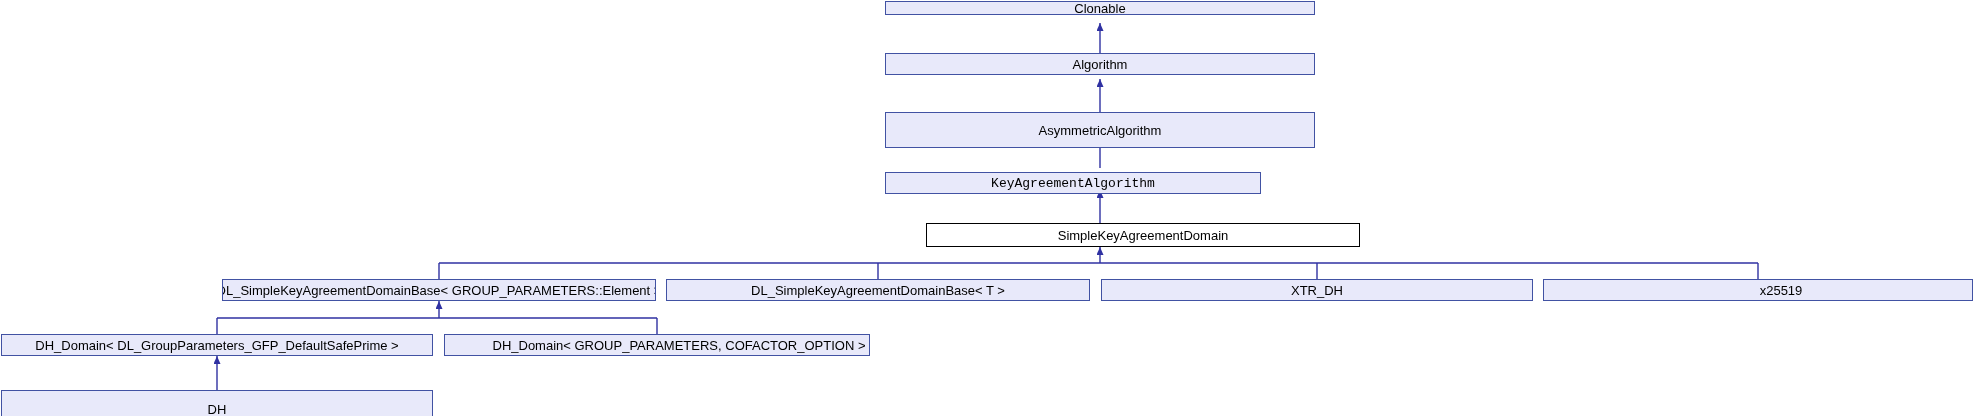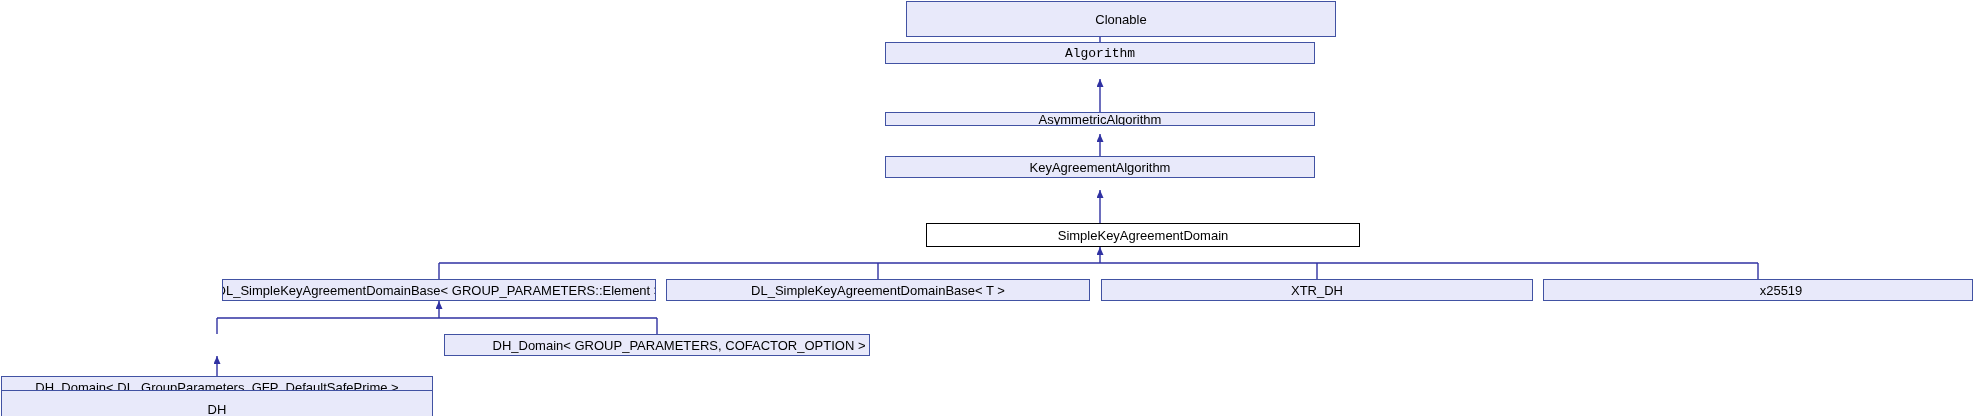--- a/index.html
+++ b/index.html
@@ -101,33 +101,33 @@
       <line x1="657" y1="334" x2="657" y2="318"></line>
       <line x1="217" y1="318" x2="657" y2="318"></line>
       <line x1="439" y1="318" x2="439" y2="301" marker-end="url(#arrowhead)"></line>
     </g>
 
     <g>
       <line x1="217" y1="390" x2="217" y2="356" marker-end="url(#arrowhead)"></line>
     </g>
   </svg>
 
-  <div class="node" style="left:885px; top:1px; width:430px; height:36px;margin-left:21px;">
+  <div class="node" style="left:885px; top:1px; width:430px; height:14px;">
     <span class="node-label">Clonable</span>
   </div>
 
-  <div class="node" style="left:885px; top:42px; width:430px; height:22px;font-family:Liberation Mono, monospace;">
+  <div class="node" style="left:885px; top:53px; width:430px; height:22px;">
     <span class="node-label">Algorithm</span>
   </div>
 
-  <div class="node" style="left:885px; top:112px; width:430px; height:14px;">
+  <div class="node" style="left:885px; top:112px; width:430px; height:36px;">
     <span class="node-label">AsymmetricAlgorithm</span>
   </div>
 
-  <div class="node" style="left:885px; top:156px; width:430px; height:22px;">
+  <div class="node" style="left:885px; top:172px; width:376px; height:22px;font-family:Liberation Mono, monospace;">
     <span class="node-label">KeyAgreementAlgorithm</span>
   </div>
 
   <div class="node node--current" style="left:926px; top:223px; width:434px; height:24px;">
     <span class="node-label">SimpleKeyAgreementDomain</span>
   </div>
 
   <div class="node" style="left:222px; top:279px; width:434px; height:22px;">
     <span class="node-label">DL_SimpleKeyAgreementDomainBase&lt; GROUP_PARAMETERS::Element &gt;</span>
   </div>
@@ -137,21 +137,21 @@
   </div>
 
   <div class="node" style="left:666px; top:279px; width:424px; height:22px;">
     <span class="node-label">DL_SimpleKeyAgreementDomainBase&lt; T &gt;</span>
   </div>
 
   <div class="node" style="left:1543px; top:279px; width:430px; height:22px;padding-left:46px;">
     <span class="node-label">x25519</span>
   </div>
 
-  <div class="node" style="left:1px; top:334px; width:432px; height:22px;margin-top:42px;">
+  <div class="node" style="left:1px; top:334px; width:432px; height:22px;">
     <span class="node-label">DH_Domain&lt; DL_GroupParameters_GFP_DefaultSafePrime &gt;</span>
   </div>
 
   <div class="node" style="left:444px; top:334px; width:426px; height:22px;padding-left:44px;">
     <span class="node-label">DH_Domain&lt; GROUP_PARAMETERS, COFACTOR_OPTION &gt;</span>
   </div>
 
   <div class="node" style="left:1px; top:390px; width:432px; height:39px;">
     <span class="node-label">DH</span>
   </div>

